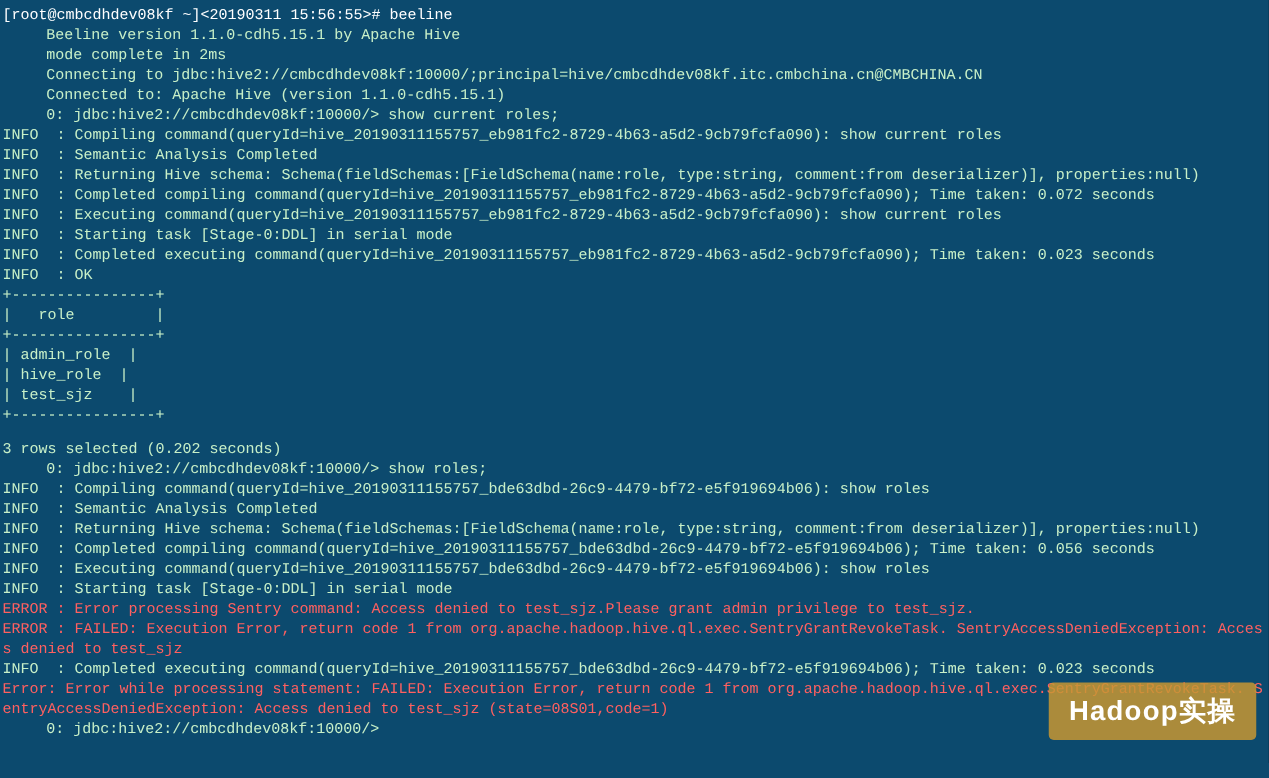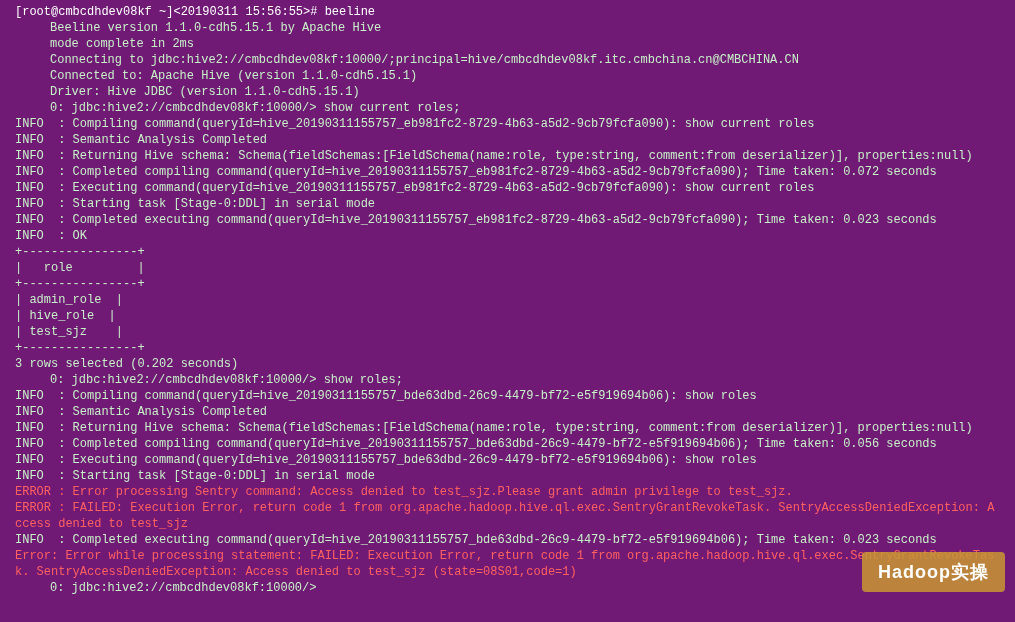--- a/index.html
+++ b/index.html
@@ -9,64 +9,63 @@
       background: #0d1117;
       font-family: 'Courier New', Courier, monospace;
       font-size: 12px;
       color: #c8f0c8;
       overflow: hidden;
       position: relative;
     }
     .terminal {
       width: 100%;
       height: 100%;
-      background: #701a75;
-      padding: 4px 15px;
+      background: #0c4a6e;
+      padding: 4px 2px;
       overflow: hidden;
       position: relative;
     }
     .line {
       line-height: 16px;
       white-space: pre-wrap;
       word-break: break-all;
     }
     .line-prompt { color: #ffffff; }
     .line-normal { color: #c8f0c8; margin-left: 35px; }
     .line-info { color: #c8f0c8; }
     .line-error { color: #ff6060; }
     .line-table { color: #c8f0c8; }
-    .line-summary { color: #c8f0c8; }
+    .line-summary { color: #c8f0c8; margin-top: 11px; }
 
     
     .watermark {
       position: absolute;
       bottom: 30px;
       right: 10px;
       background: rgba(200, 150, 50, 0.85);
       color: #fff;
-      font-size: 18px;
+      font-size: 22px;
       font-family: Arial, sans-serif;
       font-weight: bold;
       padding: 8px 16px;
       border-radius: 4px;
       letter-spacing: 1px;
       pointer-events: none;
     }
   </style>
 </head>
 <body>
 
 <div class="terminal">
   <div id="lines-container">
       <div class="line line-prompt">[root@cmbcdhdev08kf ~]&lt;20190311 15:56:55&gt;# beeline</div>
       <div class="line line-normal">Beeline version 1.1.0-cdh5.15.1 by Apache Hive</div>
       <div class="line line-normal">mode complete in 2ms</div>
       <div class="line line-normal">Connecting to jdbc:hive2://cmbcdhdev08kf:10000/;principal=hive/cmbcdhdev08kf.itc.cmbchina.cn@CMBCHINA.CN</div>
       <div class="line line-normal">Connected to: Apache Hive (version 1.1.0-cdh5.15.1)</div>
-      <div class="line line-normal">Driver: Hive JDBC (version 1.1.0-cdh5.15.1)</div>
       <div class="line line-normal">0: jdbc:hive2://cmbcdhdev08kf:10000/&gt; show current roles;</div>
       <div class="line line-info">INFO  : Compiling command(queryId=hive_20190311155757_eb981fc2-8729-4b63-a5d2-9cb79fcfa090): show current roles</div>
       <div class="line line-info">INFO  : Semantic Analysis Completed</div>
       <div class="line line-info">INFO  : Returning Hive schema: Schema(fieldSchemas:[FieldSchema(name:role, type:string, comment:from deserializer)], properties:null)</div>
       <div class="line line-info">INFO  : Completed compiling command(queryId=hive_20190311155757_eb981fc2-8729-4b63-a5d2-9cb79fcfa090); Time taken: 0.072 seconds</div>
       <div class="line line-info">INFO  : Executing command(queryId=hive_20190311155757_eb981fc2-8729-4b63-a5d2-9cb79fcfa090): show current roles</div>
       <div class="line line-info">INFO  : Starting task [Stage-0:DDL] in serial mode</div>
       <div class="line line-info">INFO  : Completed executing command(queryId=hive_20190311155757_eb981fc2-8729-4b63-a5d2-9cb79fcfa090); Time taken: 0.023 seconds</div>
       <div class="line line-info">INFO  : OK</div>
       <div class="line line-table">+----------------+</div>

